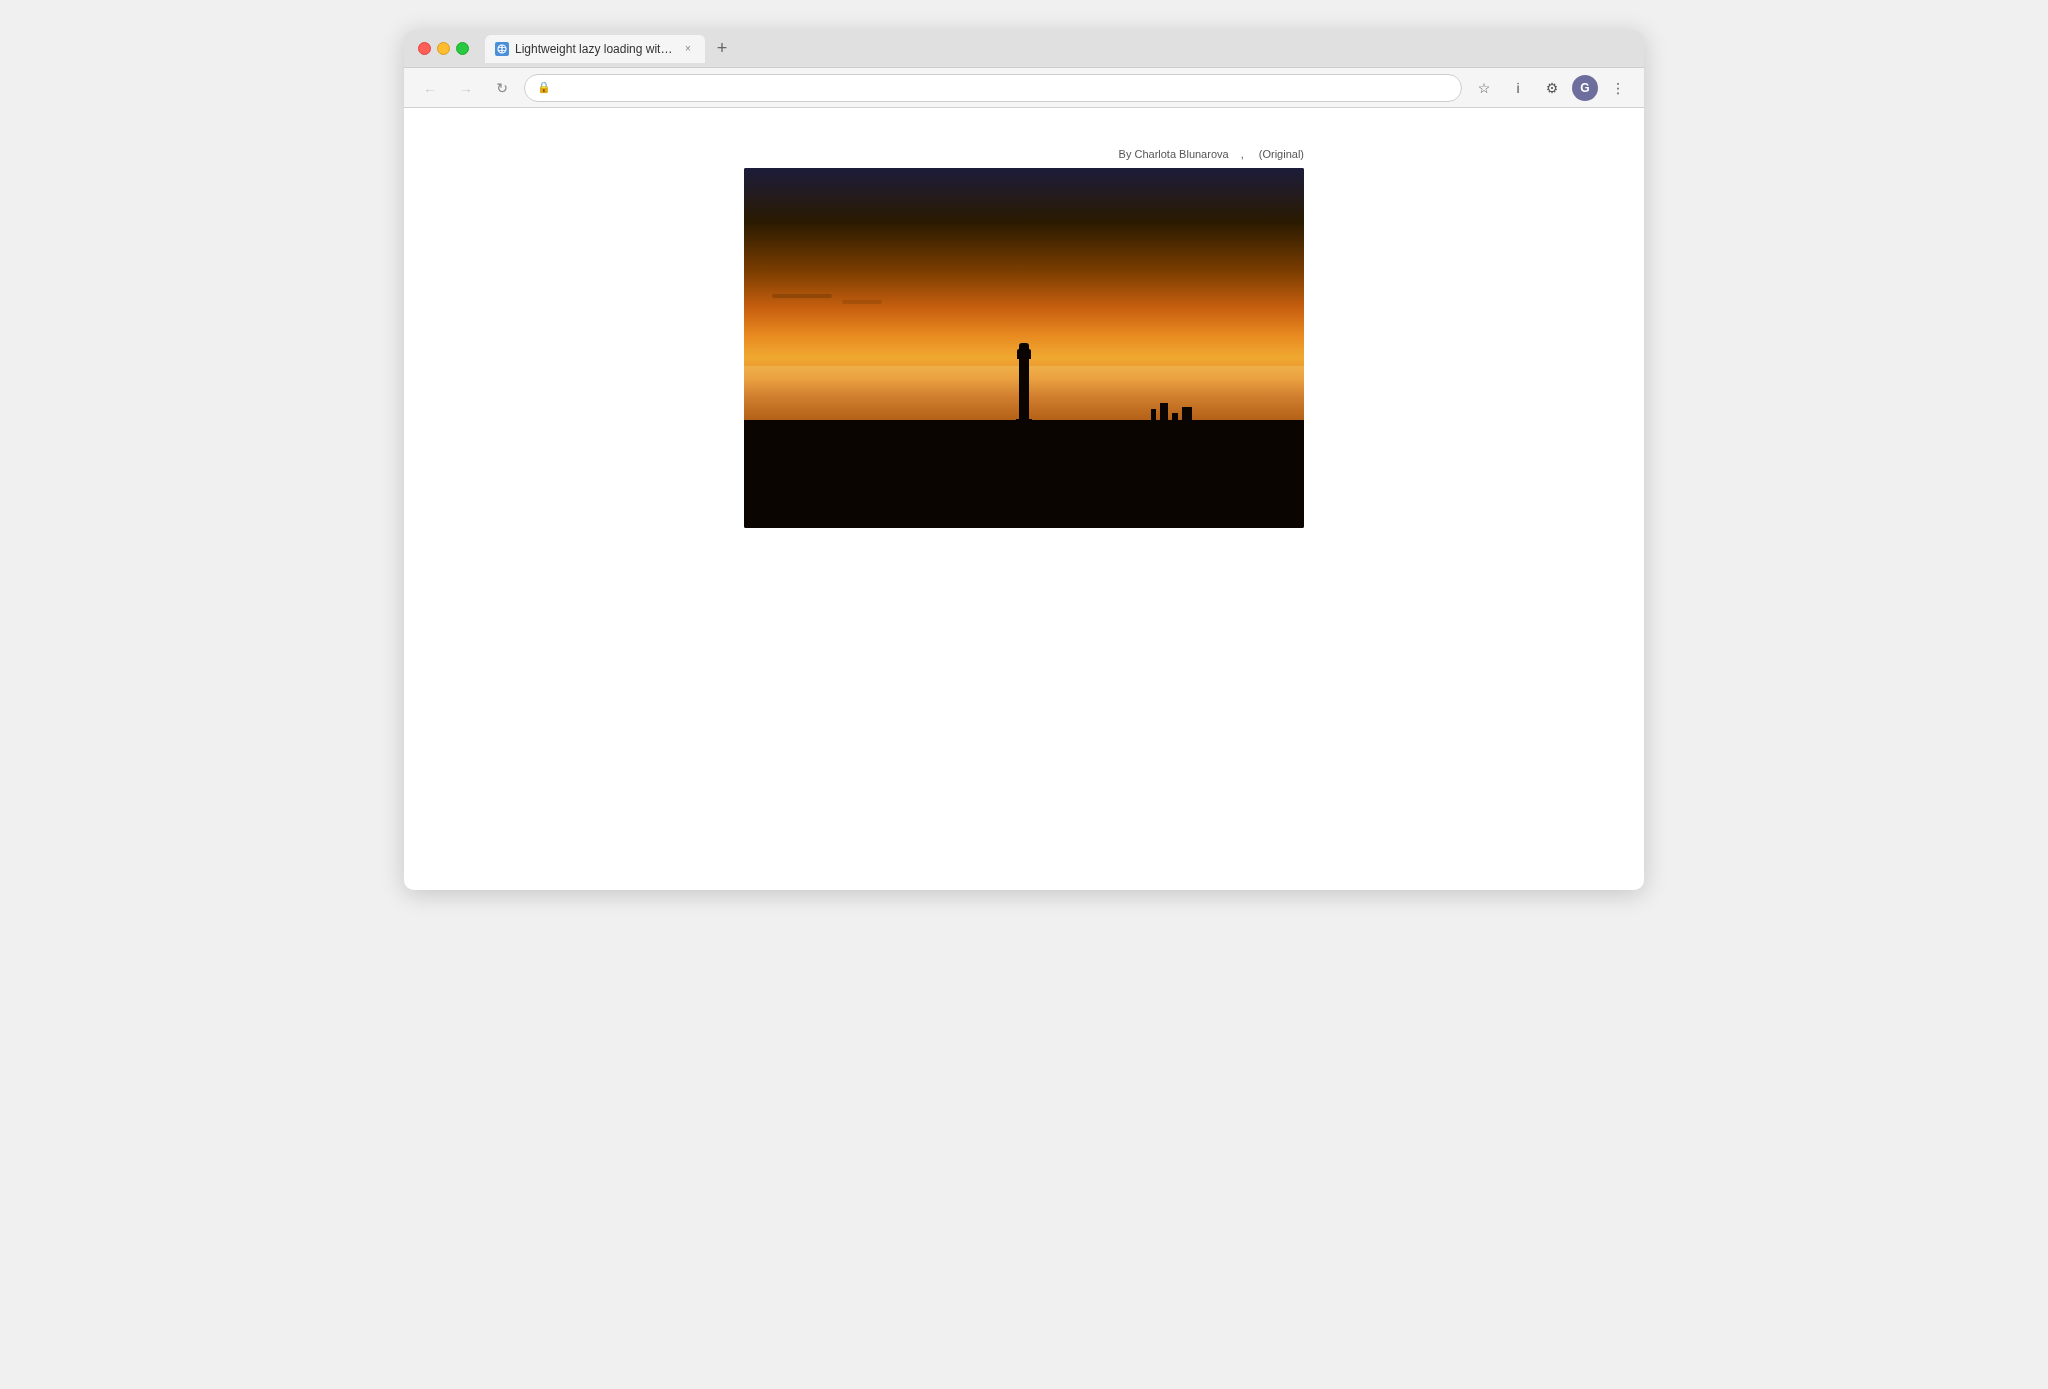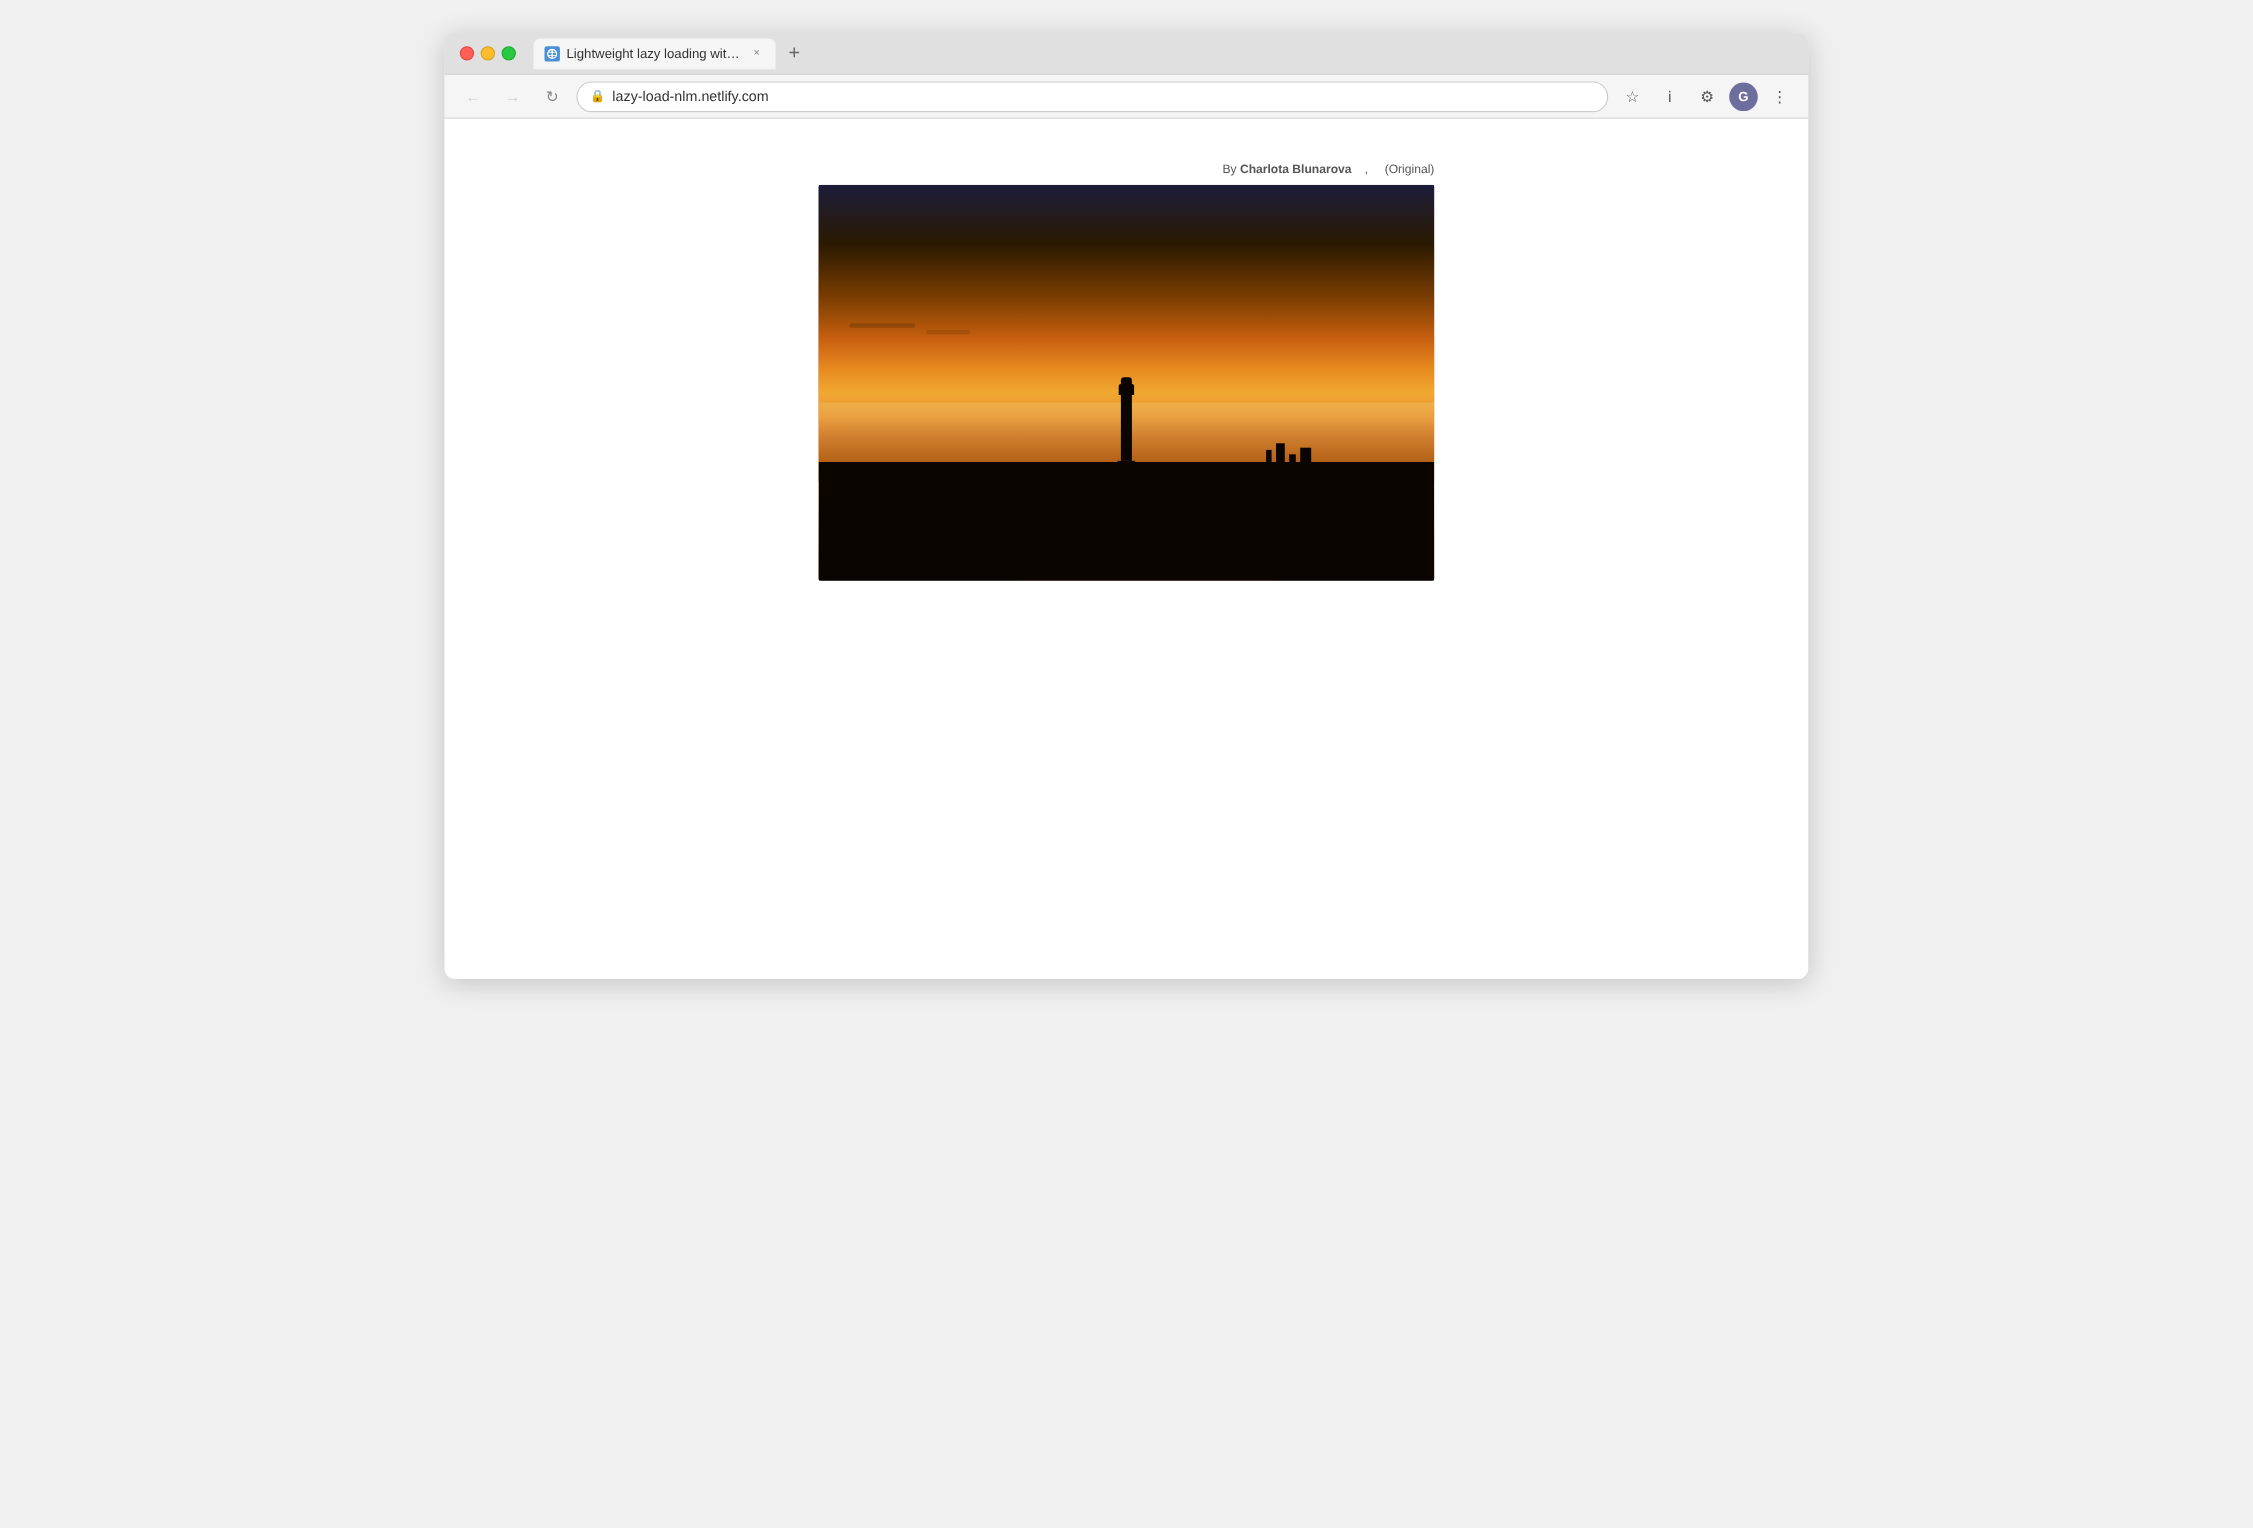--- a/index.html
+++ b/index.html
@@ -217,21 +217,20 @@
     .image-credit {
       text-align: right;
       font-size: 11px;
       color: #888;
       margin-bottom: 8px;
     }
 
     .image-credit a {
       color: #555;
       text-decoration: none;
-      font-weight: bold;
     }
 
     .image-credit span {
       color: #555;
       margin-left: 12px;
     }
 
     .image-wrapper {
       width: 100%;
       border-radius: 2px;
@@ -431,21 +430,20 @@
     </div>
   </div>
 
   <div class="nav-bar">
     <button class="nav-btn disabled">←</button>
     <button class="nav-btn disabled">→</button>
     <button class="nav-btn">↻</button>
 
     <div class="address-bar">
       <span class="lock-icon">🔒</span>
-      <span class="url-text">lazy-load-nlm.netlify.com</span>
     </div>
 
     <div class="nav-actions">
       <button class="nav-action-btn">☆</button>
       <button class="nav-action-btn">ℹ</button>
       <button class="nav-action-btn">⚙</button>
       <div class="avatar-btn">G</div>
       <button class="nav-action-btn">⋮</button>
     </div>
   </div>

